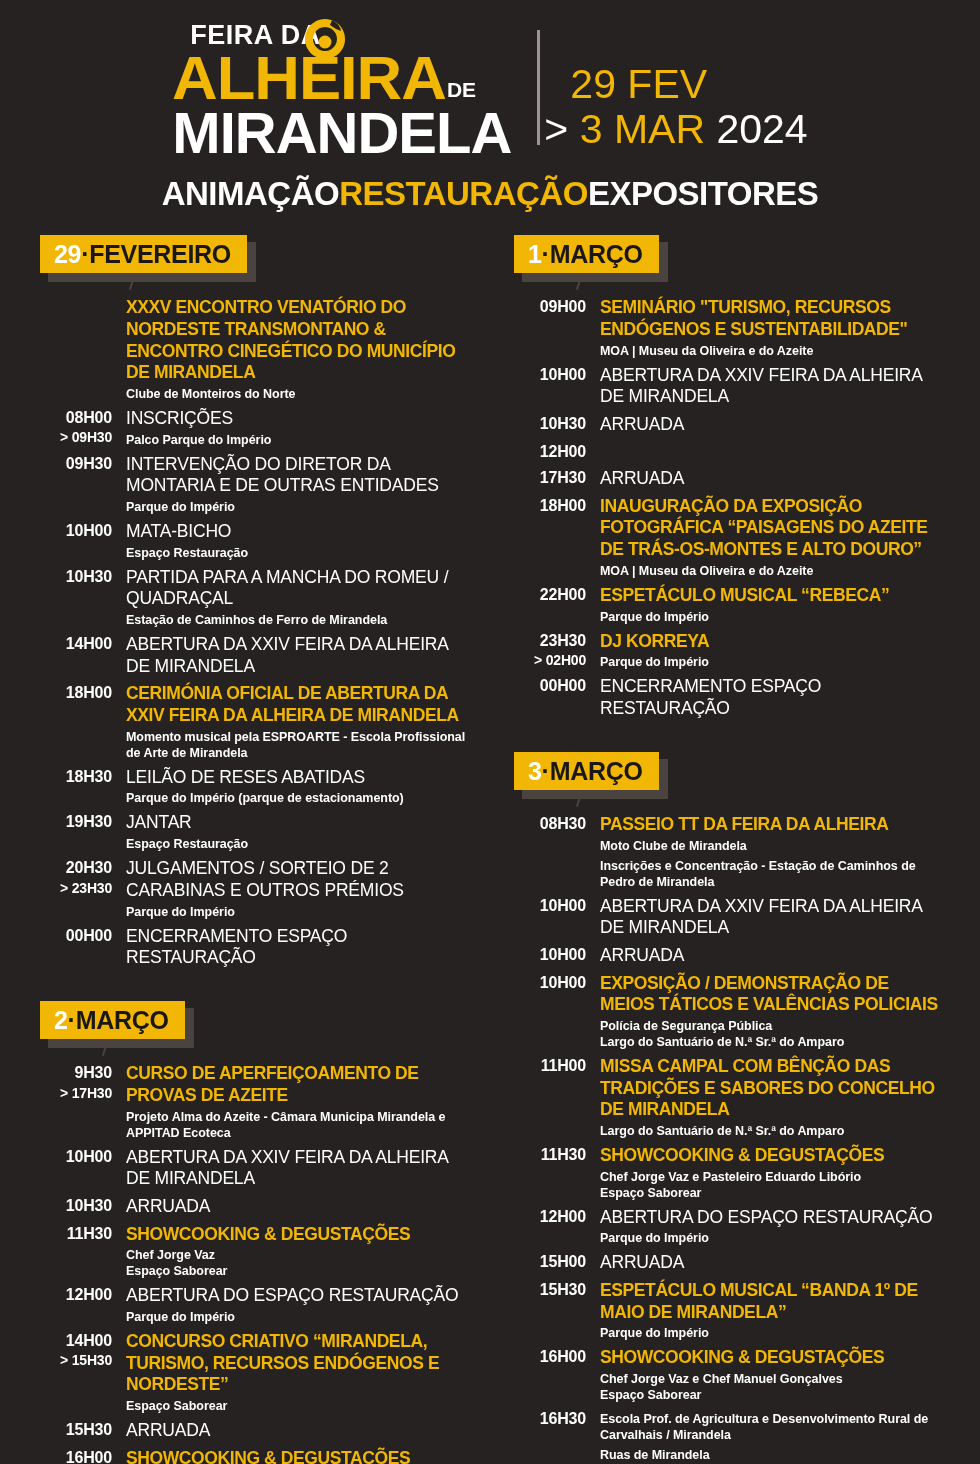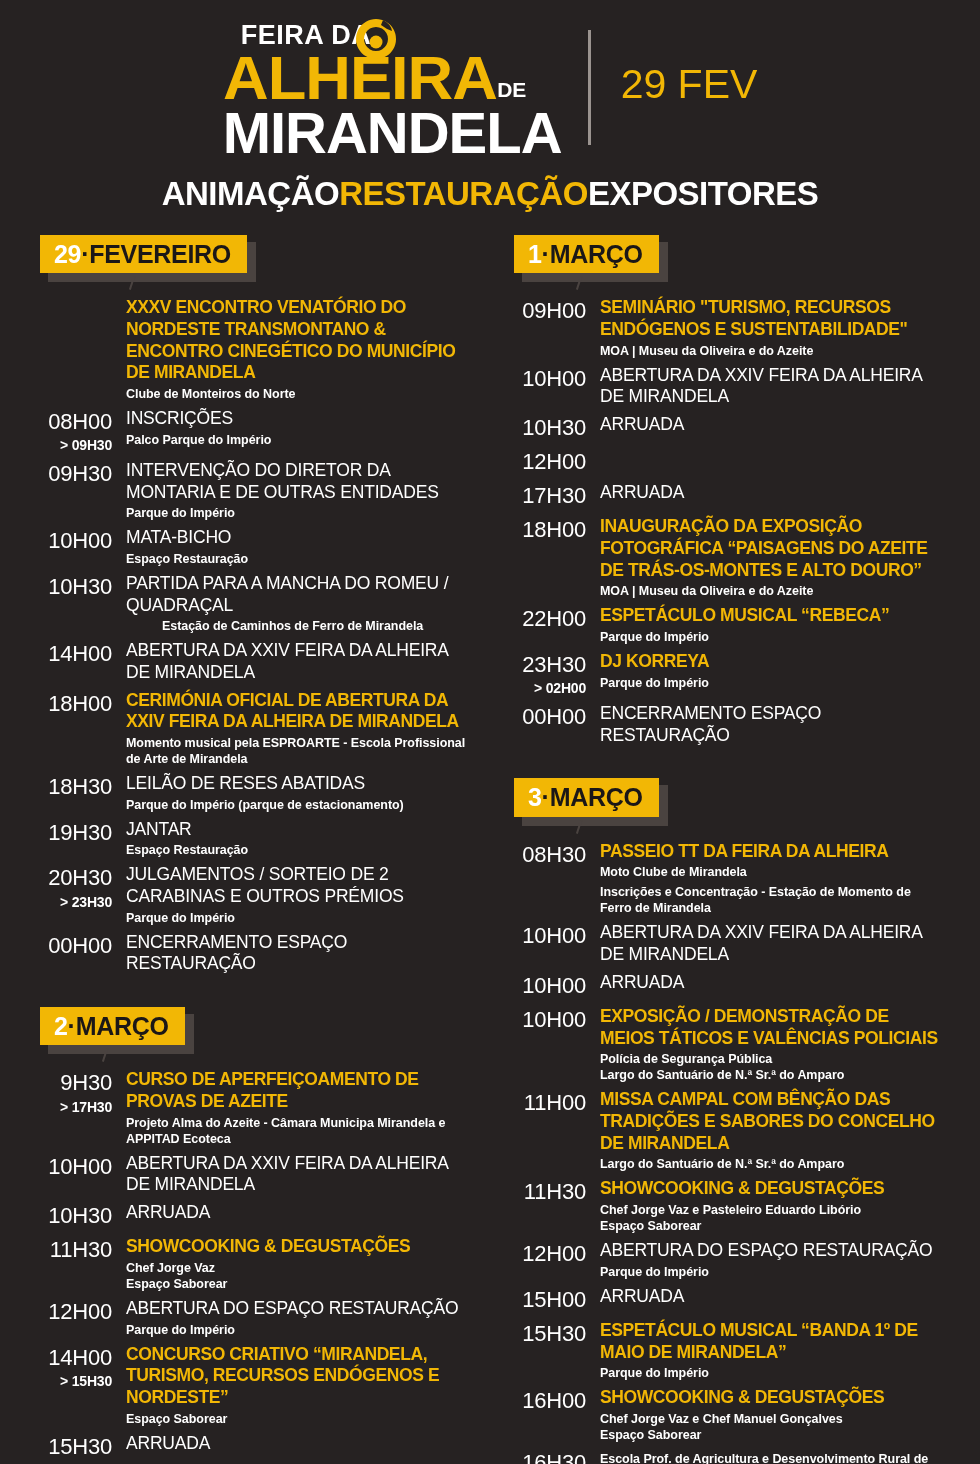--- a/index.html
+++ b/index.html
@@ -183,22 +183,22 @@
   }
   .entry-time {
     width: 86px;
     min-width: 86px;
     text-align: right;
     padding-right: 14px;
     box-sizing: border-box;
     color: #ffffff;
   }
   .time-main {
-    font-size: 22px;
-    font-weight: 400;
+    font-size: 16px;
+    font-weight: 700;
     letter-spacing: -0.2px;
     line-height: 1.28;
   }
   .time-end {
     font-size: 14px;
     font-weight: 700;
     letter-spacing: -0.2px;
     line-height: 1.2;
     margin-top: 1px;
   }
@@ -253,20 +253,25 @@
           </svg>
         </span>
       </div>
 
       <div class="divider"></div>
 
       <div class="dates">
         <div class="dates-line">
           <span class="d-yellow">29 FEV</span>
         </div>
+        <div class="dates-line second">
+          <span class="d-white">&gt;</span>
+          <span class="d-yellow">3 MAR</span>
+          <span class="d-white">2024</span>
+        </div>
       </div>
     </div>
 
     <div class="tagline">
       <span class="t-white">ANIMAÇÃO</span><span class="t-yellow">RESTAURAÇÃO</span><span class="t-white">EXPOSITORES</span>
     </div>
   </div>
 
   <div class="columns">
     <div class="col left" id="col-left"><div class="day-badge-wrap"><div class="badge-shadow"></div><div class="badge-tail"></div><div class="day-badge"><span class="day-num">29</span><span class="day-dot">·</span><span class="day-month">FEVEREIRO</span></div></div><div class="entry">
@@ -299,21 +304,21 @@
           <div class="entry-body">
             <div class="entry-title">MATA-BICHO</div>
             <div class="entry-note" style="white-space: pre-line;">Espaço Restauração</div>
           </div>
         </div><div class="entry">
           <div class="entry-time">
             <div class="time-main">10H30</div>
           </div>
           <div class="entry-body">
             <div class="entry-title">PARTIDA PARA A MANCHA DO ROMEU / QUADRAÇAL</div>
-            <div class="entry-note" style="white-space: pre-line; margin-left: 36px;">Estação de Caminhos de Ferro de Mirandela</div>
+            <div class="entry-note" style="white-space: pre-line;">Estação de Caminhos de Ferro de Mirandela</div>
           </div>
         </div><div class="entry">
           <div class="entry-time">
             <div class="time-main">14H00</div>
           </div>
           <div class="entry-body">
             <div class="entry-title">ABERTURA DA XXIV FEIRA DA ALHEIRA DE MIRANDELA</div>
           </div>
         </div><div class="entry">
           <div class="entry-time">
@@ -486,21 +491,21 @@
           <div class="entry-body">
             <div class="entry-title">ENCERRAMENTO ESPAÇO RESTAURAÇÃO</div>
           </div>
         </div><div class="spacer-sm" style="height: 26px;"></div><div class="day-badge-wrap"><div class="badge-shadow"></div><div class="badge-tail"></div><div class="day-badge"><span class="day-num">3</span><span class="day-dot">·</span><span class="day-month">MARÇO</span></div></div><div class="entry">
           <div class="entry-time">
             <div class="time-main">08H30</div>
           </div>
           <div class="entry-body">
             <div class="entry-title hl">PASSEIO TT DA FEIRA DA ALHEIRA</div>
             <div class="entry-note" style="white-space: pre-line;">Moto Clube de Mirandela</div>
-            <div class="entry-note" style="white-space: pre-line;">Inscrições e Concentração - Estação de Momento de Ferro de Mirandela</div>
+            <div class="entry-note" style="white-space: pre-line;">Inscrições e Concentração - Estação de Caminhos de Pedro de Mirandela</div>
           </div>
         </div><div class="entry">
           <div class="entry-time">
             <div class="time-main">10H00</div>
           </div>
           <div class="entry-body">
             <div class="entry-title">ABERTURA DA XXIV FEIRA DA ALHEIRA DE MIRANDELA</div>
           </div>
         </div><div class="entry">
           <div class="entry-time">

